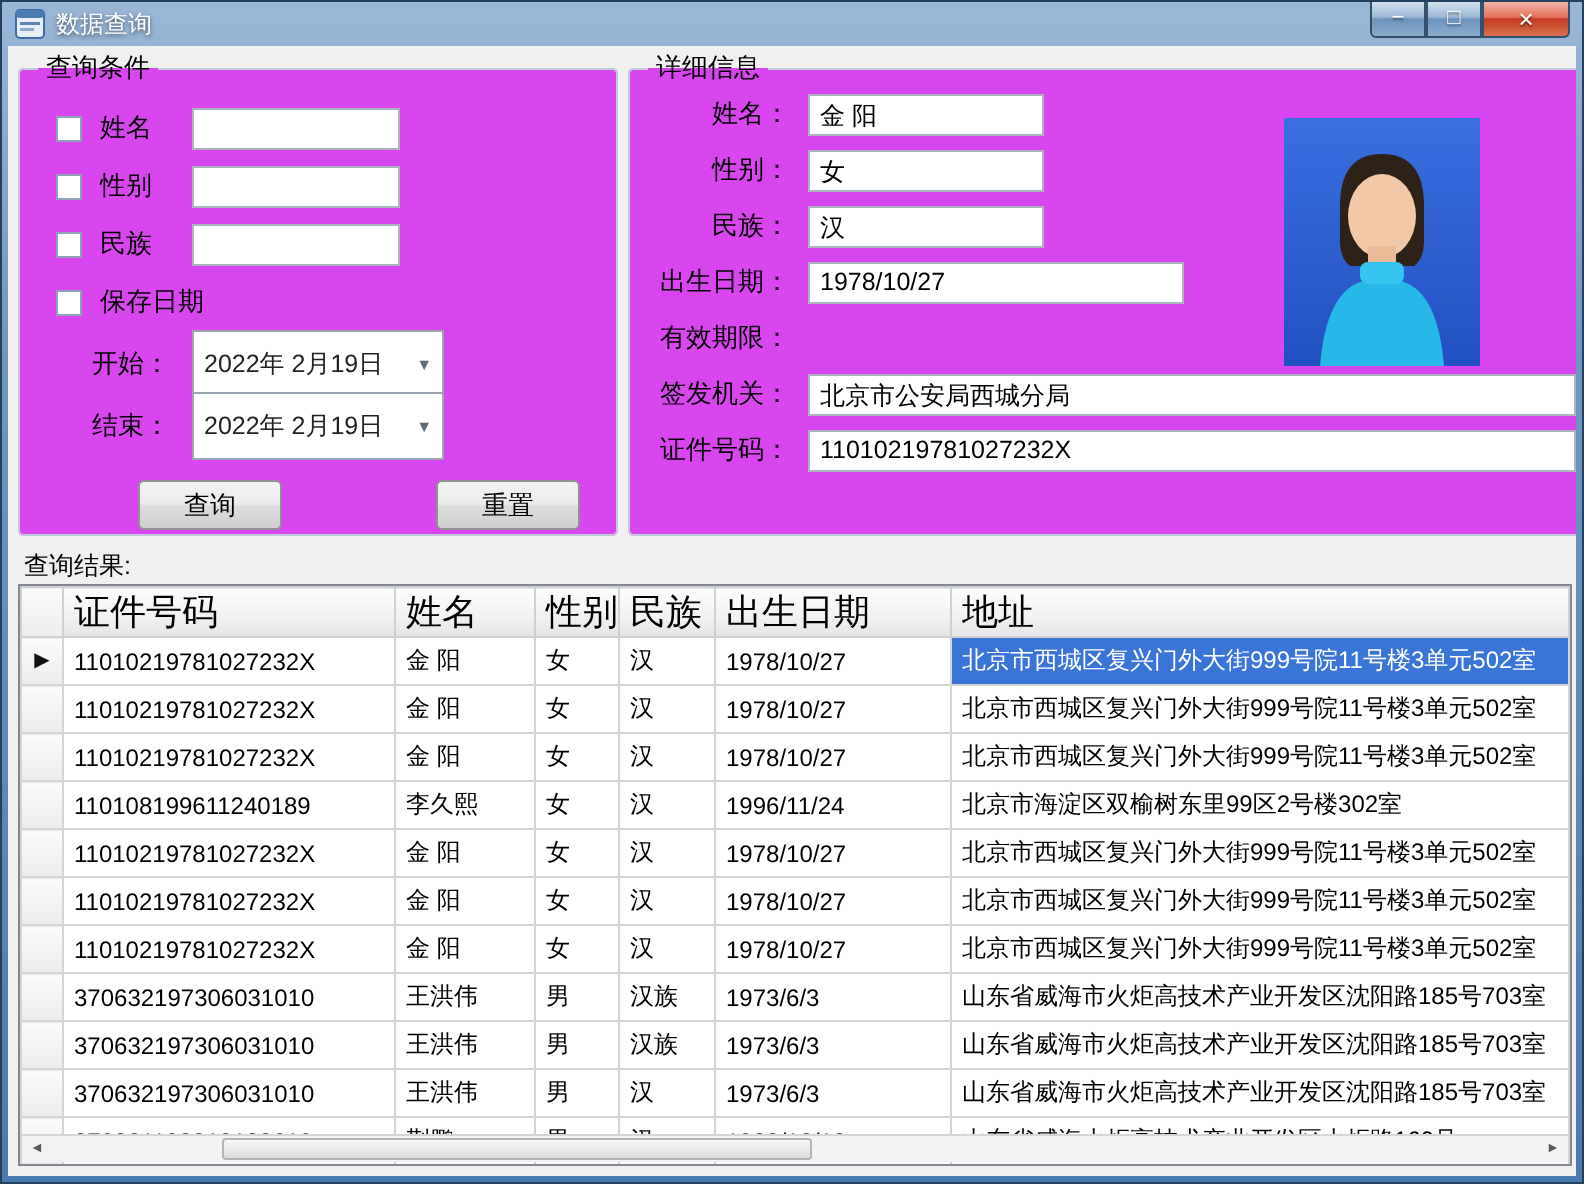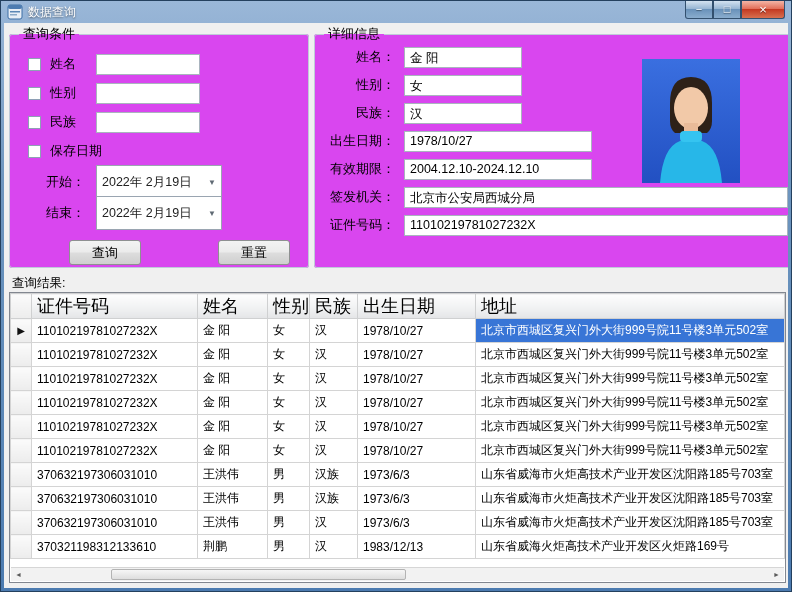--- a/index.html
+++ b/index.html
@@ -162,21 +162,20 @@
       <div class="dfield">
         <span class="dlabel">民族：</span>
         <div class="dvalue s">汉</div>
       </div>
       <div class="dfield">
         <span class="dlabel">出生日期：</span>
         <div class="dvalue m">1978/10/27</div>
       </div>
       <div class="dfield">
         <span class="dlabel">有效期限：</span>
-        <div class="dvalue m">2004.12.10-2024.12.10</div>
       </div>
       <div class="dfield">
         <span class="dlabel">签发机关：</span>
         <div class="dvalue l">北京市公安局西城分局</div>
       </div>
       <div class="dfield">
         <span class="dlabel">证件号码：</span>
         <div class="dvalue l">11010219781027232X</div>
       </div>
 
@@ -245,20 +244,29 @@
               <td class="rowsel"></td>
               <td>11010219781027232X</td>
               <td>金 阳</td>
               <td>女</td>
               <td>汉</td>
               <td>1978/10/27</td>
               <td>北京市西城区复兴门外大街999号院11号楼3单元502室</td>
             </tr>
             <tr>
               <td class="rowsel"></td>
+              <td>110108199611240189</td>
+              <td>李久熙</td>
+              <td>女</td>
+              <td>汉</td>
+              <td>1996/11/24</td>
+              <td>北京市海淀区双榆树东里99区2号楼302室</td>
+            </tr>
+            <tr>
+              <td class="rowsel"></td>
               <td>11010219781027232X</td>
               <td>金 阳</td>
               <td>女</td>
               <td>汉</td>
               <td>1978/10/27</td>
               <td>北京市西城区复兴门外大街999号院11号楼3单元502室</td>
             </tr>
             <tr>
               <td class="rowsel"></td>
               <td>11010219781027232X</td>

